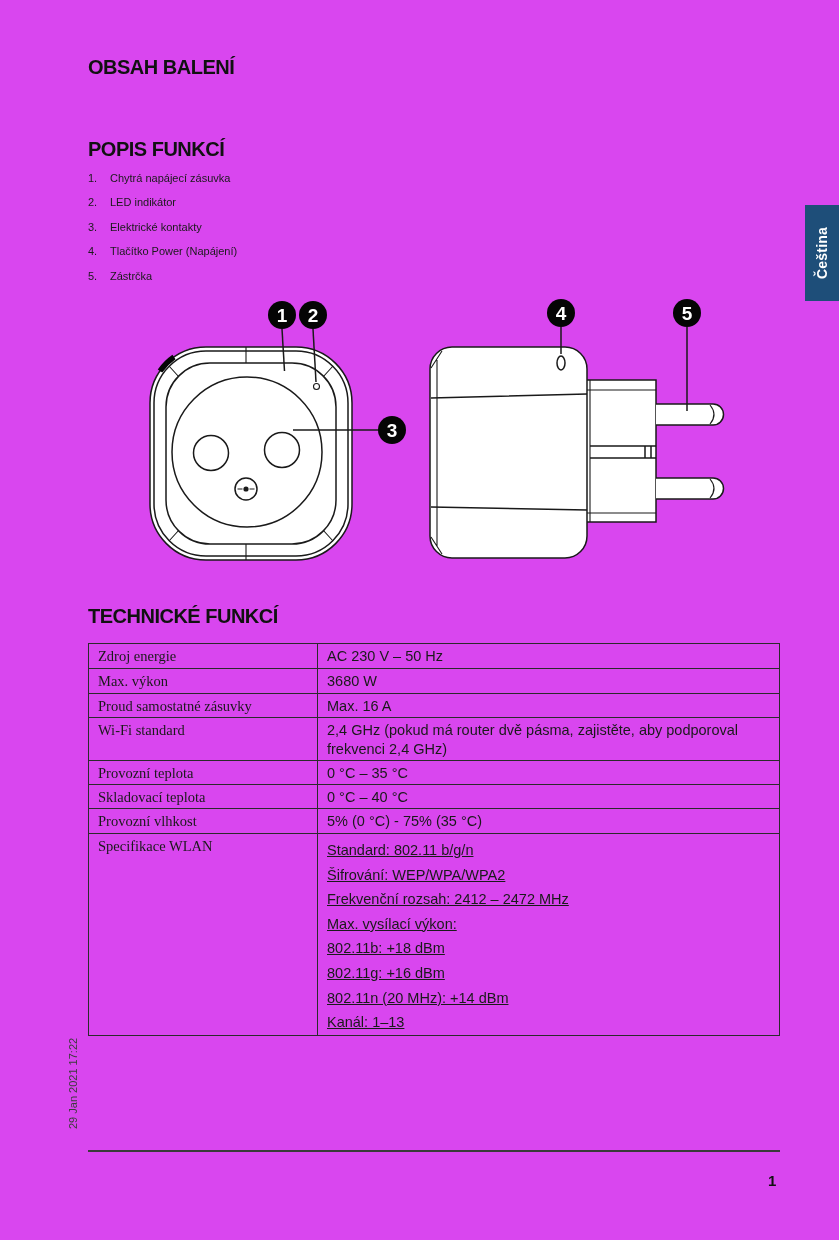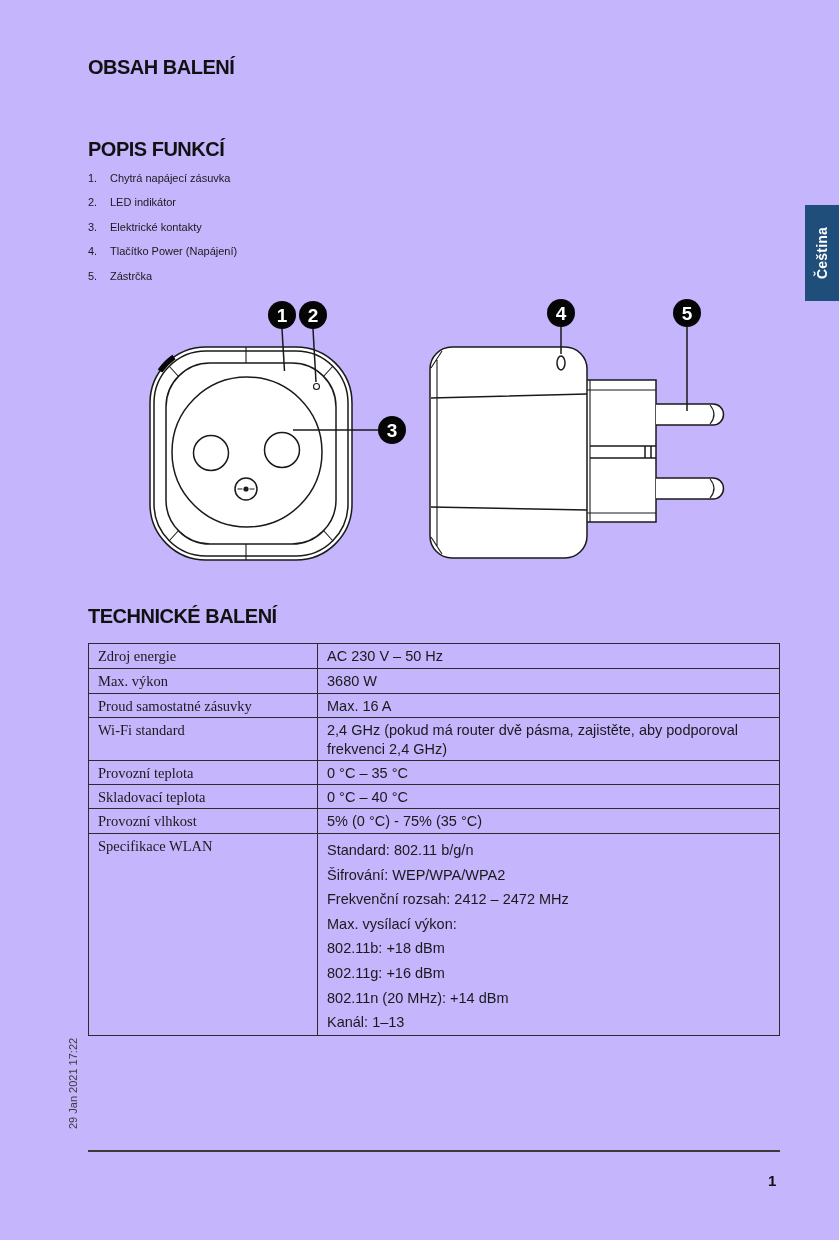--- a/index.html
+++ b/index.html
@@ -1,17 +1,17 @@
 <!DOCTYPE html>
 <html><head>
 <meta charset="utf-8">
 <style>
   html,body{margin:0;padding:0;background:#ffffff;}
   .page{
-    position:relative;width:839px;height:1240px;background:#c4b5fd;overflow:hidden;
+    position:relative;width:839px;height:1240px;background:#d946ef;overflow:hidden;
     font-family:"Liberation Sans", sans-serif;color:#1a1a1a;
   }
   .abs{position:absolute;}
   .h1{
     font-size:20px;font-weight:700;letter-spacing:-0.5px;color:#111;
     line-height:22px;white-space:nowrap;
   }
   .pkg-list{font-size:14.5px;line-height:26px;}
   .pkg-item{white-space:nowrap;}
   .fn-list{font-size:11px;line-height:24.4px;}
@@ -27,21 +27,21 @@
   table.tech{
     border-collapse:collapse;width:692px;table-layout:fixed;
     font-size:14.5px;color:#1a1a1a;
   }
   table.tech td{
     border:1px solid #2b2b2b;vertical-align:top;
     padding:3px 8px 0 9px;line-height:19px;
   }
   td.label-cell{width:211px;font-family:Liberation Serif, serif;}
   td.value-cell.multiline{padding-top:4px;}
-  .value-line{line-height:24.6px;white-space:nowrap;}
+  .value-line{line-height:24.6px;white-space:nowrap;text-decoration:underline;}
   .timestamp{
     font-size:11px;color:#3c3c3c;white-space:nowrap;width:84px;text-align:center;
     transform:rotate(-90deg);
   }
   .footer-line{height:2px;background:#3a3a3a;}
   .page-num{font-size:15px;font-weight:700;color:#111;}
   svg .ln{stroke:#1a1a1a;stroke-width:1.5;fill:none;}
   svg .fw{stroke:#1a1a1a;stroke-width:1.5;fill:#ffffff;}
   svg .thin{stroke:#1a1a1a;stroke-width:1.1;fill:none;}
   svg .callout{fill:#050505;}
@@ -126,21 +126,21 @@
       <text class="callout-num" x="313" y="322">2</text>
       <circle class="callout" cx="392" cy="430" r="14"></circle>
       <text class="callout-num" x="392" y="437">3</text>
       <circle class="callout" cx="561" cy="313" r="14"></circle>
       <text class="callout-num" x="561" y="320">4</text>
       <circle class="callout" cx="687" cy="313" r="14"></circle>
       <text class="callout-num" x="687" y="320">5</text>
     </g>
   </svg>
 
-  <div class="abs h1" style="left:88px;top:605px;">TECHNICKÉ BALENÍ</div>
+  <div class="abs h1" style="left:88px;top:605px;">TECHNICKÉ FUNKCÍ</div>
   <table class="tech abs" style="left:88px;top:643px;">
     <tbody>
         <tr style="height: 25px;">
           <td class="label-cell">Zdroj energie</td>
           <td class="value-cell">AC 230 V – 50 Hz</td>
         </tr>
         <tr style="height: 25px;">
           <td class="label-cell">Max. výkon</td>
           <td class="value-cell">3680 W</td>
         </tr>

